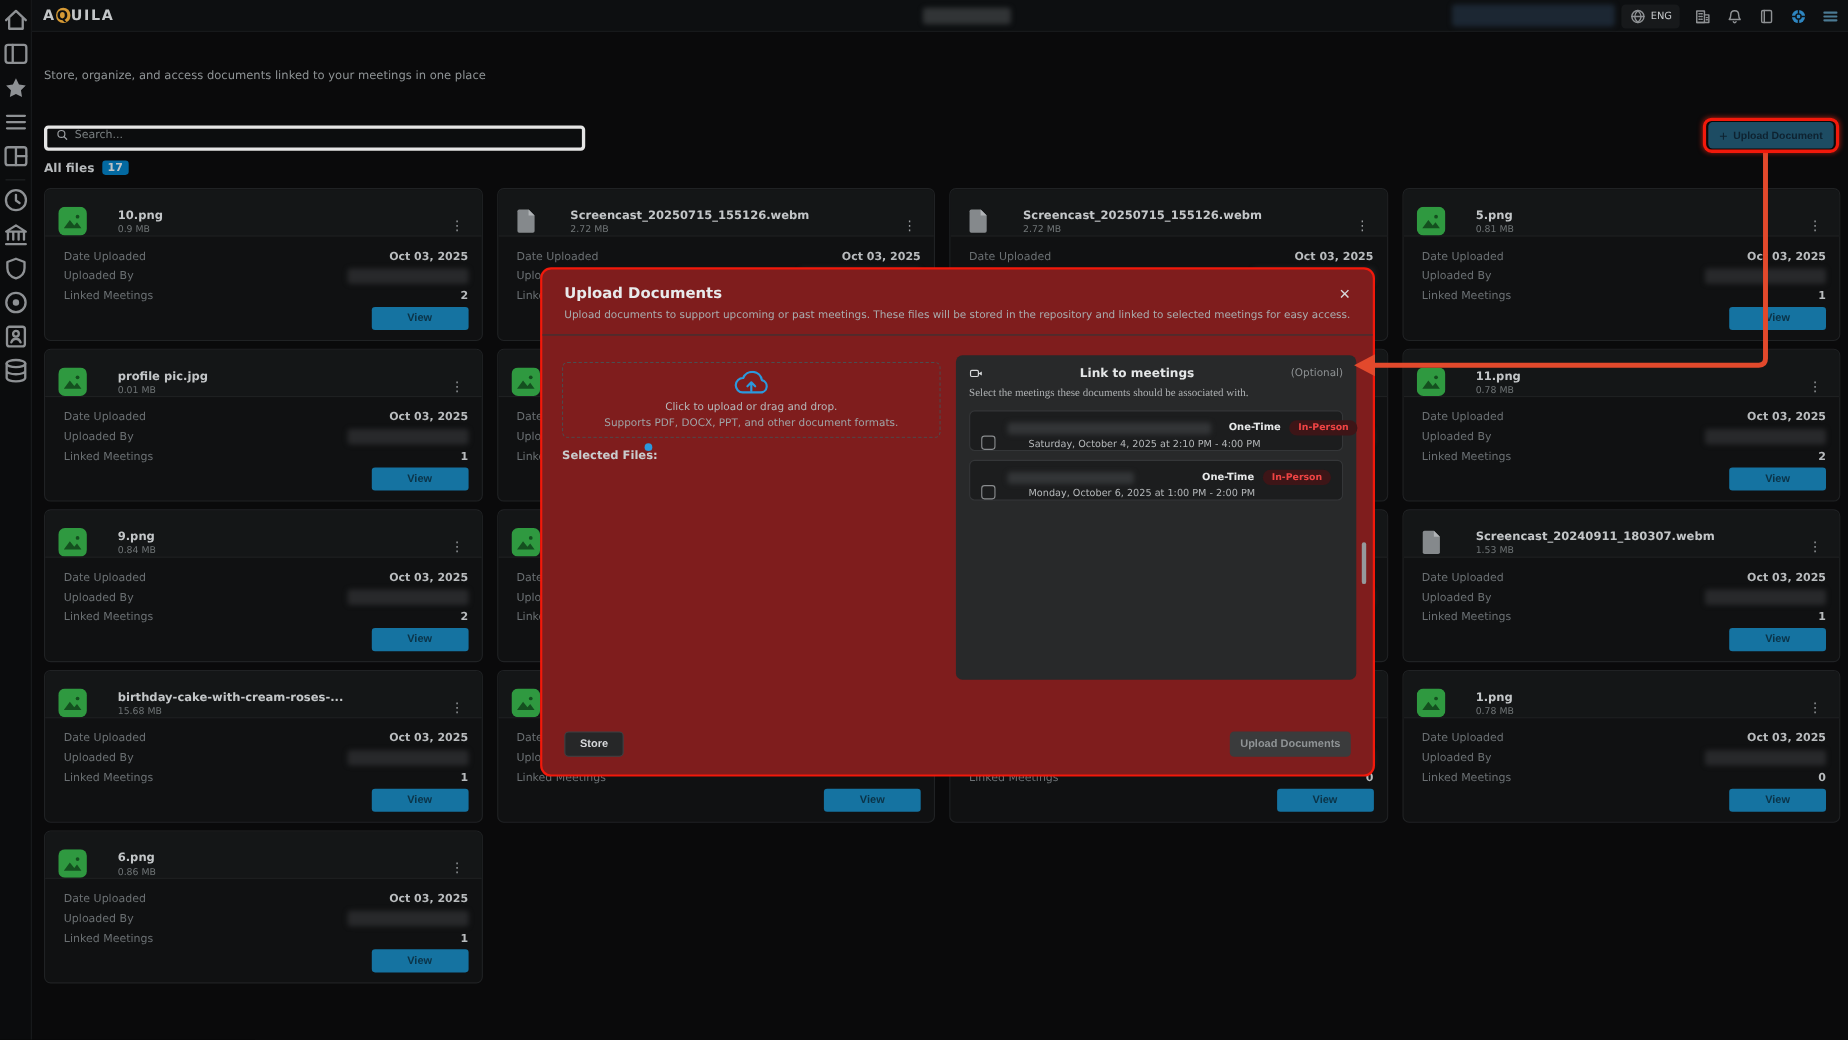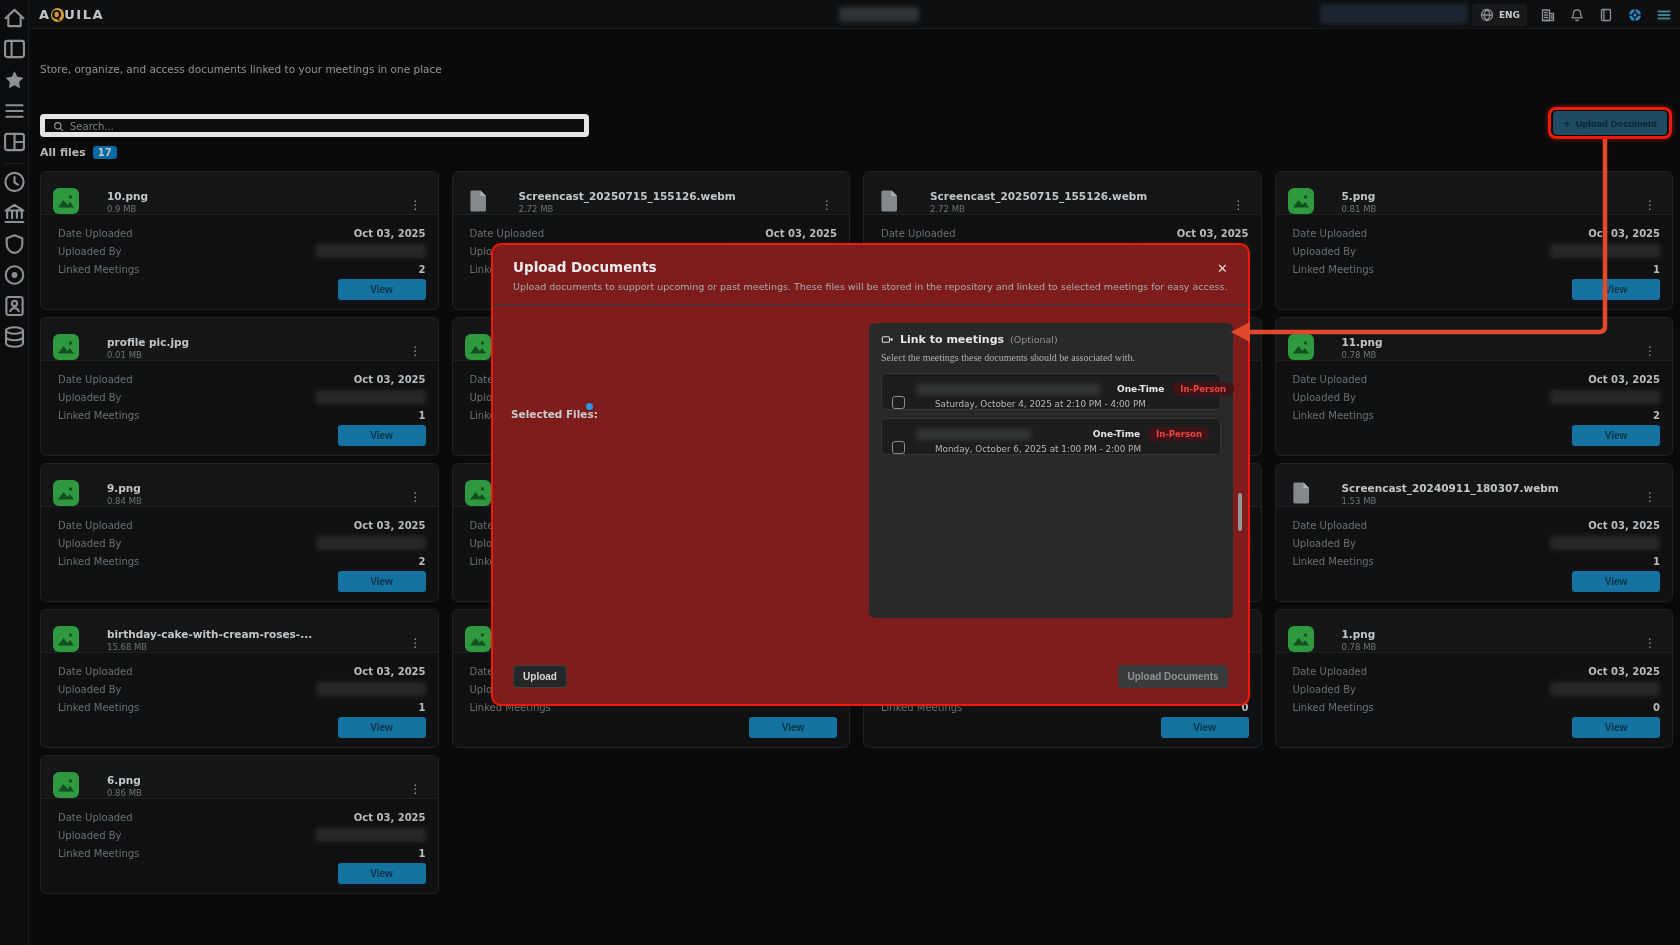--- a/index.html
+++ b/index.html
@@ -10,39 +10,39 @@
   
   #topbar { position:absolute; left:29px; top:0; right:0; height:29px; background:#0d0f11;
     border-bottom:1px solid #191b1d; display:flex; align-items:center; }
   .brand { margin-left:10px; font-size:13px; font-weight:bold; letter-spacing:1.5px; color:#c3c6c8; }
   .brand .q { color:#0d0f11; background:#d69a35; border-radius:50%; padding:0 1px; font-size:12px; }
   .blur-box { filter:blur(2.5px); border-radius:3px; }
   #redact-center { position:absolute; left:810px; top:7px; width:80px; height:15px; background:#313436; }
   #redact-right  { position:absolute; right:212px; top:4px; width:148px; height:20px; background:#1c2733; }
   #topbar-right { position:absolute; right:8px; top:0; height:29px; display:flex; align-items:center; gap:13px; }
   .lang-chip { display:flex; align-items:center; gap:4px; background:#17191b; border-radius:4px;
-    padding:3px 7px; color:#c7cacc; font-size:9px; font-weight:bold; }
+    padding:3px 7px; color:#c7cacc; font-size:9px; font-weight:normal; }
   .tb-icon { width:16px; height:16px; color:#8e9194; display:inline-flex; }
   .tb-icon svg { width:100%; height:100%; }
   .menu-icon-wrap { color:#4b7a93; }
 
   
   #sidebar { position:absolute; left:0; top:0; width:29px; height:945px; background:#0b0c0d;
     border-right:1px solid #191b1d; display:flex; flex-direction:column; align-items:center; }
   .sb-item { width:29px; height:26px; display:flex; align-items:center; justify-content:center;
     color:#8e9194; margin-top:5px; }
   .sb-item svg { width:14px; height:14px; }
   .sb-div { width:18px; height:1px; background:#222426; margin-top:8px; }
 
   
   #page-head { position:absolute; left:40px; top:56px; }
   #page-title { font-size:16px; font-weight:bold; color:#caccce; letter-spacing:.3px; }
   #page-sub { font-size:10.5px; color:#8f9496; margin-top:7px; }
-  #search { position:absolute; left:40px; top:114px; width:549px; height:23px; border:5px solid #e5e5e5;
-    border-radius:4px; display:flex; align-items:flex-end; padding:0 8px; gap:6px; background:#0c0d0e; }
+  #search { position:absolute; left:40px; top:114px; width:492px; height:23px; border:3px solid #e5e5e5;
+    border-radius:4px; display:flex; align-items:flex-start; padding:0 8px; gap:6px; background:#0c0d0e; }
   #search svg { width:11px; height:11px; color:#9a9da0; }
   #search input { background:transparent; border:none; outline:none; color:#a9acae; font-size:10px; width:420px;
     font-family:"DejaVu Sans","Liberation Sans",sans-serif; }
   #search input::placeholder { color:#7b8082; }
   #allfiles { position:absolute; left:40px; top:146px; display:flex; align-items:center; gap:7px;
     font-size:11px; font-weight:bold; color:#b7babc; }
   #allfiles .badge { background:#0369a1; border-radius:3px; padding:1px 5px; font-size:10px; color:#c0c3c5; }
   #upload-btn { position:absolute; left:1553px; top:111px; width:114px; height:24px; background:#1d4c63;
     border:none; border-radius:4px; color:#0e2230; font-size:9.5px; font-weight:bold; display:flex;
     align-items:center; justify-content:center; gap:5px; cursor:pointer; }
@@ -75,21 +75,21 @@
   #modal-close { position:absolute; right:16px; top:12px; color:#d8dadc; font-size:13px; cursor:pointer; padding:4px; }
   #dropzone { position:absolute; left:18px; top:84px; width:344px; height:69px; border:1px dashed #4b4e50;
     border-radius:5px; display:flex; flex-direction:column; align-items:center; justify-content:center; cursor:pointer; }
   #dropzone svg { width:34px; height:24px; }
   .dz1 { font-size:9.5px; color:#b5b8ba; margin-top:4px; }
   .dz2 { font-size:9.5px; color:#9fa3a5; margin-top:3px; }
   #selected-files { position:absolute; left:18px; top:163px; font-size:10.5px; font-weight:bold; color:#c9cccd; }
   #sf-dot { position:absolute; left:93px; top:158px; width:7px; height:7px; border-radius:50%; background:#2b99dd; }
   #right-panel { position:absolute; left:376px; top:78px; width:364px; height:295px; background:#28292a;
     border-radius:6px; padding:10px 12px; }
-  #link-head { display:flex; align-items:center; gap:6px; }
+  #link-head { display:flex; align-items:center; gap:6px;justify-content:space-between; }
   #link-head svg { width:13px; height:13px; color:#d8dadc; }
   #link-title { font-size:11px; font-weight:bold; color:#e4e6e7; }
   #link-opt { font-size:9.5px; color:#8d9193; }
   #link-sub { font-size:10px; color:#aeb1b3; margin-top:6px; margin-bottom:10px;font-family:Liberation Serif, serif; }
   .meeting { background:#1c1d1e; border:1px solid #343638; border-radius:5px; height:37px; margin-bottom:8px;
     display:flex; align-items:flex-end; padding:0 10px; gap:11px; cursor:pointer; }
   .mcheck { width:13px; height:13px; border:1.5px solid #8a8d8f; border-radius:3px; flex:0 0 13px; cursor:pointer; }
   .mcol { flex:1; }
   .mline1 { display:flex; align-items:center; gap:8px; }
   .mblur { height:11px; background:#333537; }
@@ -810,20 +810,28 @@
 </div>
 </div>
 
 <div id="modal">
   <div id="modal-head">
     <div id="modal-title">Upload Documents</div>
     <div id="modal-sub">Upload documents to support upcoming or past meetings. These files will be stored in the repository and linked to selected meetings for easy access.</div>
     <span id="modal-close">✕</span>
   </div>
 
+  <div id="dropzone">
+    <svg viewBox="0 0 48 34" fill="none" stroke="#2b99dd" stroke-width="2.8" stroke-linecap="round" stroke-linejoin="round">
+      <path d="M13 28h23a8 8 0 0 0 1.6-15.8A12.5 12.5 0 0 0 13.6 9.4 9.3 9.3 0 0 0 13 28z"></path>
+      <path d="M24 26V15.5M19 20l5-5 5 5"></path>
+    </svg>
+    <div class="dz1">Click to upload or drag and drop.</div>
+    <div class="dz2">Supports PDF, DOCX, PPT, and other document formats.</div>
+  </div>
   <div id="selected-files">Selected Files:</div>
   <div id="sf-dot"></div>
 
   <div id="right-panel">
     <div id="link-head">
       <span style="width:13px;height:13px;color:#d8dadc;display:inline-flex">
           <svg viewBox="0 0 16 16" fill="none" stroke="currentColor" stroke-width="1.3" stroke-linecap="round" stroke-linejoin="round" style="width:100%;height:100%">
             <rect x="1.6" y="4.6" width="8.8" height="6.8" rx="1.4"></rect>
             <path d="M10.4 8l3.8-2.3v4.6z" fill="currentColor" stroke="none"></path>
           </svg>
@@ -861,21 +869,21 @@
       <span class="mline2">
         <span style="width:9px;height:9px;color:#b4b7b9;display:inline-flex"></span>
         <span class="mdate">Monday, October 6, 2025 at 1:00 PM - 2:00 PM</span>
       </span>
     </span>
   </div>
 </div>
   </div>
   <div id="mscroll"></div>
 
-  <button id="cancel-btn">Upload</button>
+  <button id="cancel-btn">Store</button>
   <button id="submit-btn" disabled="">Upload Documents</button>
 </div>
 
 <div id="annot-outline"></div>
 <svg id="annot-arrow" width="1680" height="945" viewBox="0 0 1680 945">
   <path d="M1605 139 V326 Q1605 332 1599 332 H1248" fill="none" stroke="#e2492c" stroke-width="4.5" stroke-linecap="round" stroke-linejoin="round"></path>
   <polygon points="1231,332 1250,322 1250,342" fill="#e2492c"></polygon>
 </svg>
 
 </body></html>

